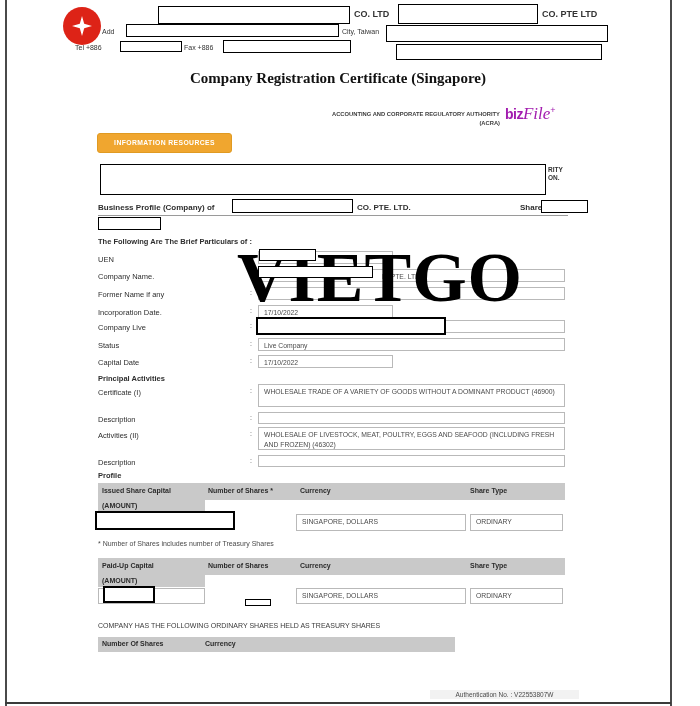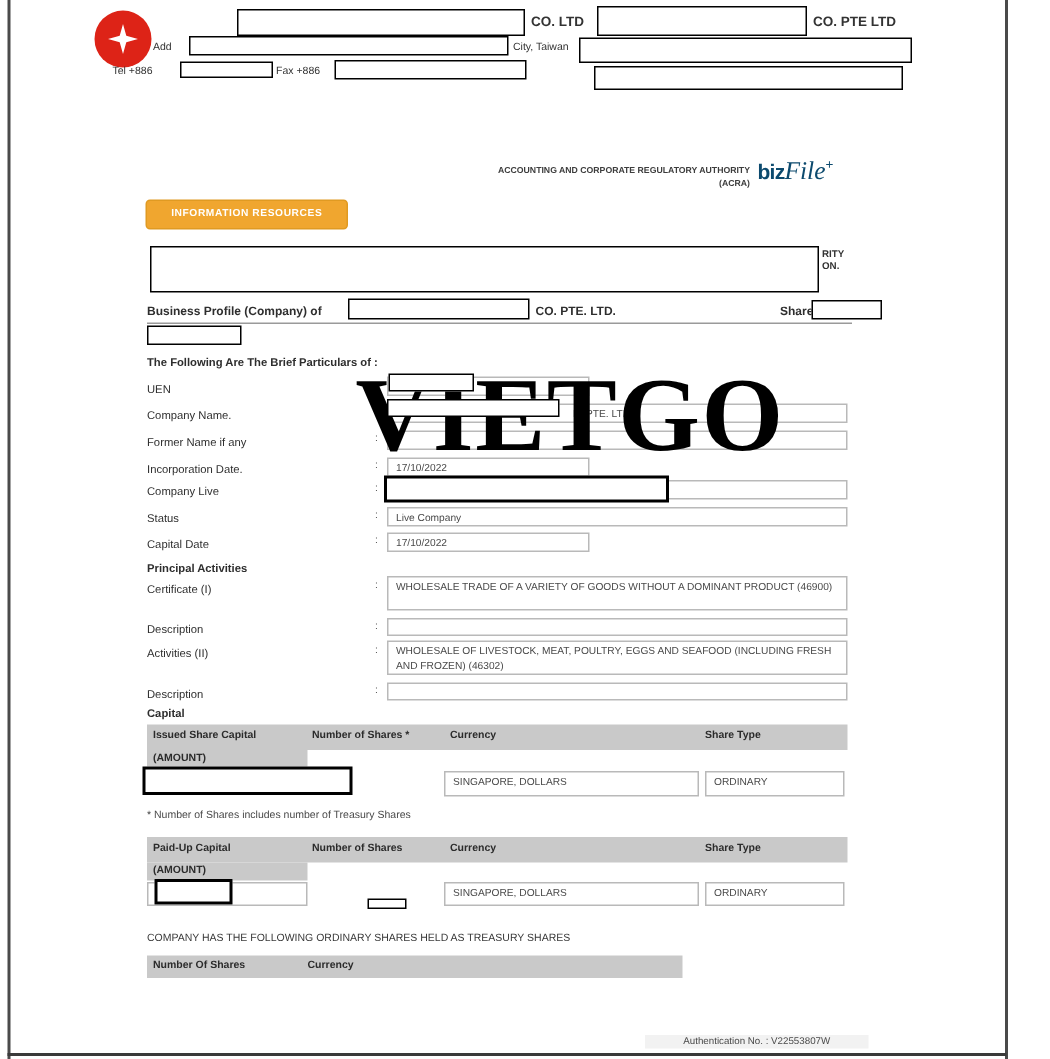--- a/index.html
+++ b/index.html
@@ -15,21 +15,21 @@
   .gbar{position:absolute;background:#c9c9c9;z-index:1;}
   .thead{position:absolute;font-size:7px;font-weight:bold;color:#2b2b2b;white-space:nowrap;z-index:2;}
   .cell{position:absolute;border:1px solid #b9b9b9;background:#fff;box-sizing:border-box;
         font-size:6.8px;color:#4a4a4a;padding:3px 5px;z-index:1;}
   .watermark{position:absolute;left:237px;top:243px;font-family:"Liberation Serif",serif;
         font-weight:bold;font-size:70px;line-height:1;letter-spacing:1px;color:#000;z-index:5;}
   .title{position:absolute;left:0;top:70px;width:676px;text-align:center;
         font-family:"Liberation Serif",serif;font-weight:bold;font-size:15px;color:#111;}
   .acra{position:absolute;right:200px;top:110px;width:300px;text-align:right;
         font-size:5.8px;font-weight:bold;color:#3d3d3d;line-height:1.5;}
-  .bizfile{position:absolute;left:505px;top:104px;color:#0c4a6e;z-index:2;}
+  .bizfile{position:absolute;left:505px;top:104px;color:#a21caf;z-index:2;}
   .bizfile .biz{font-size:14px;font-weight:bold;letter-spacing:-0.5px;}
   .bizfile .file{font-family:"Liberation Serif",serif;font-style:italic;font-size:17px;}
   .bizfile .plus{font-size:9px;vertical-align:super;}
   .infobtn{position:absolute;left:97px;top:133px;width:133px;height:18px;background:#f0a62f;
         border:1px solid #e09a22;border-radius:3px;color:#fff;font-size:6.8px;font-weight:bold;
         letter-spacing:0.4px;text-align:center;line-height:17px;cursor:pointer;z-index:2;}
   .frag{position:absolute;font-size:6.5px;font-weight:bold;color:#333;z-index:1;}
   .vline{position:absolute;top:0;width:1.5px;height:706px;background:#4a4a4a;}
   .hline-bottom{position:absolute;left:5px;top:702px;width:666px;height:2px;background:#3a3a3a;}
   .sep{position:absolute;background:#9a9a9a;height:1px;}
@@ -62,20 +62,21 @@
   <div class="redact" style="left:126px;top:24px;width:213px;height:13px"></div>
   <div class="hlbl" style="left:342px;top:28px">City, Taiwan</div>
   <div class="redact" style="left:386px;top:25px;width:222px;height:17px"></div>
 
   <div class="hlbl" style="left:75px;top:44px">Tel +886</div>
   <div class="redact" style="left:120px;top:41px;width:62px;height:11px"></div>
   <div class="hlbl" style="left:184px;top:44px">Fax +886</div>
   <div class="redact" style="left:223px;top:40px;width:128px;height:13px"></div>
   <div class="redact" style="left:396px;top:44px;width:206px;height:16px"></div>
 
+  <div class="title">Company Registration Certificate (Singapore)</div>
 
   <div class="acra">
     <div>ACCOUNTING AND CORPORATE REGULATORY AUTHORITY</div>
     <div>(ACRA)</div>
   </div>
   <div class="bizfile"><span class="biz">biz</span><span class="file">File</span><span class="plus">+</span></div>
 
   <div class="infobtn">INFORMATION RESOURCES</div>
 
   <div class="frag" style="left:548px;top:166px">RITY</div>
@@ -136,21 +137,21 @@
   <div class="vbox" style="left:258px;top:412px;width:307px;height:12px"></div>
 
   <div class="lbl" style="left:98px;top:431px">Activities (II)</div>
   <div class="colon" style="left:250px;top:430px">:</div>
   <div class="vbox" style="left:258px;top:427px;width:307px;height:23px">WHOLESALE OF LIVESTOCK, MEAT, POULTRY, EGGS AND SEAFOOD (INCLUDING FRESH AND FROZEN) (46302)</div>
 
   <div class="lbl" style="left:98px;top:458px">Description</div>
   <div class="colon" style="left:250px;top:457px">:</div>
   <div class="vbox" style="left:258px;top:455px;width:307px;height:12px"></div>
 
-  <div class="lbl b" style="left:98px;top:471px">Capital</div>
+  <div class="lbl b" style="left:98px;top:471px">Profile</div>
 
   <div class="gbar" style="left:98px;top:483px;width:467px;height:17px"></div>
   <div class="thead" style="left:102px;top:487px">Issued Share Capital</div>
   <div class="thead" style="left:208px;top:487px">Number of Shares *</div>
   <div class="thead" style="left:300px;top:487px">Currency</div>
   <div class="thead" style="left:470px;top:487px">Share Type</div>
   <div class="gbar" style="left:98px;top:500px;width:107px;height:13px"></div>
   <div class="thead" style="left:102px;top:502px">(AMOUNT)</div>
   <div class="cell" style="left:296px;top:514px;width:170px;height:17px">SINGAPORE, DOLLARS</div>
   <div class="cell" style="left:470px;top:514px;width:93px;height:17px">ORDINARY</div>

